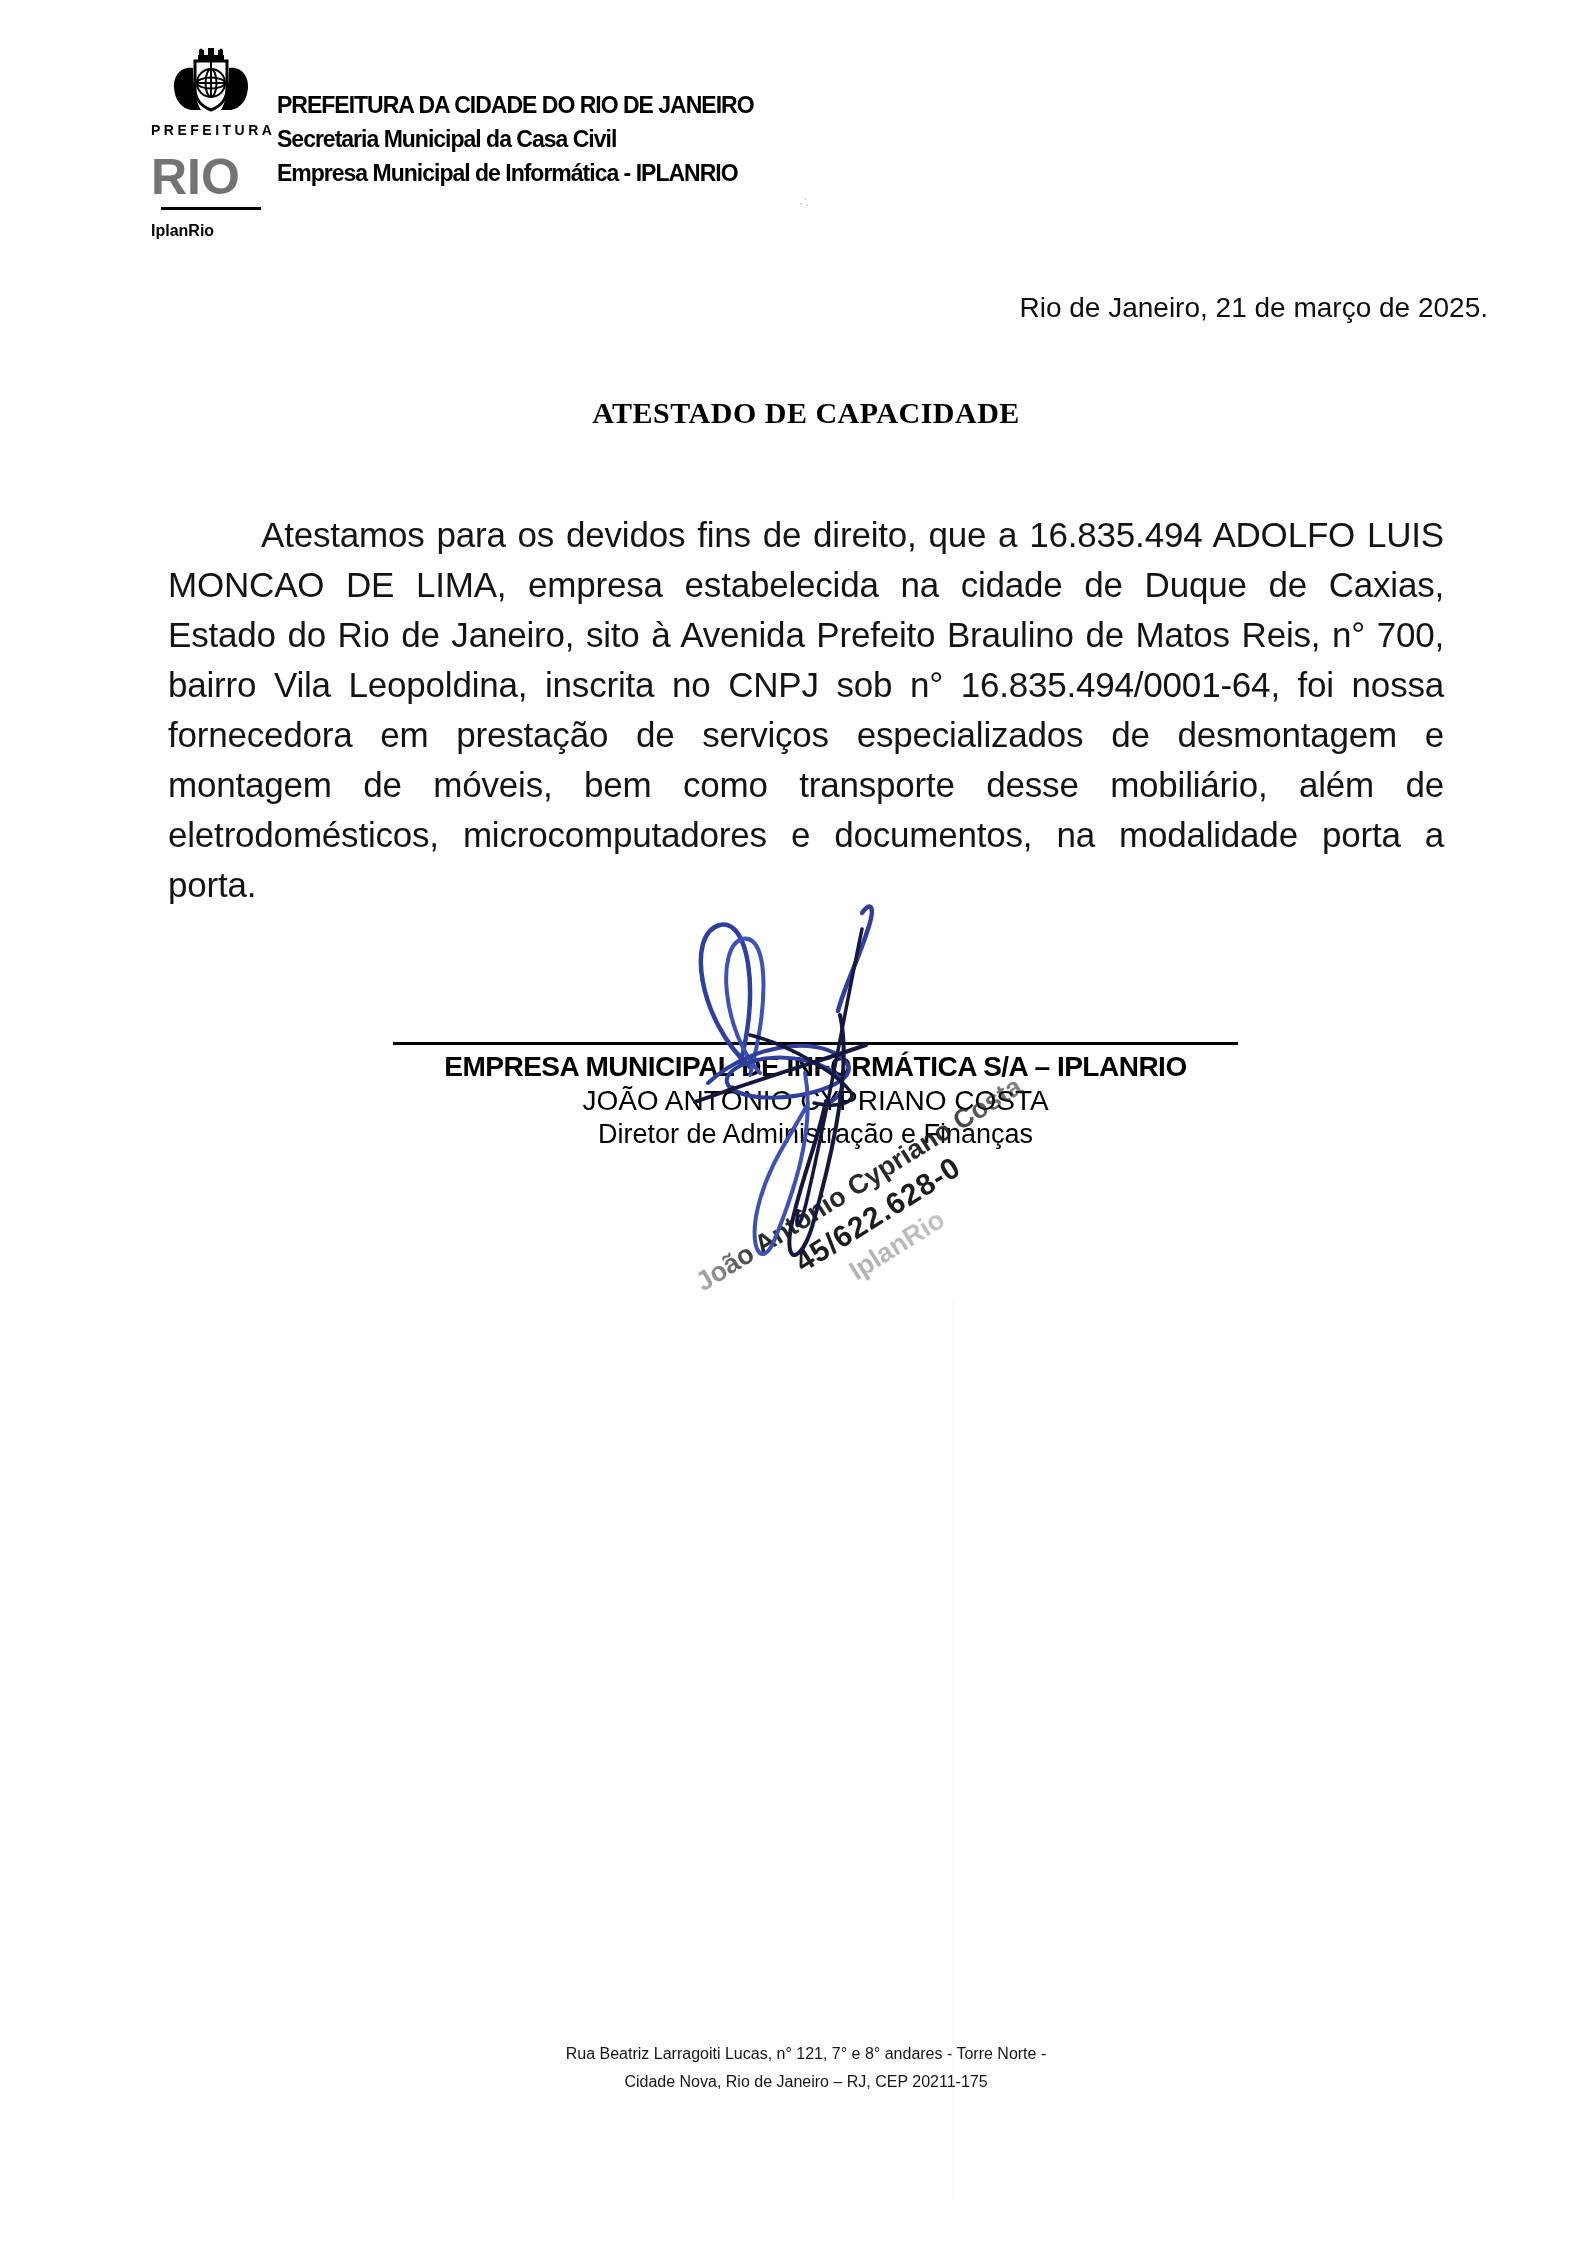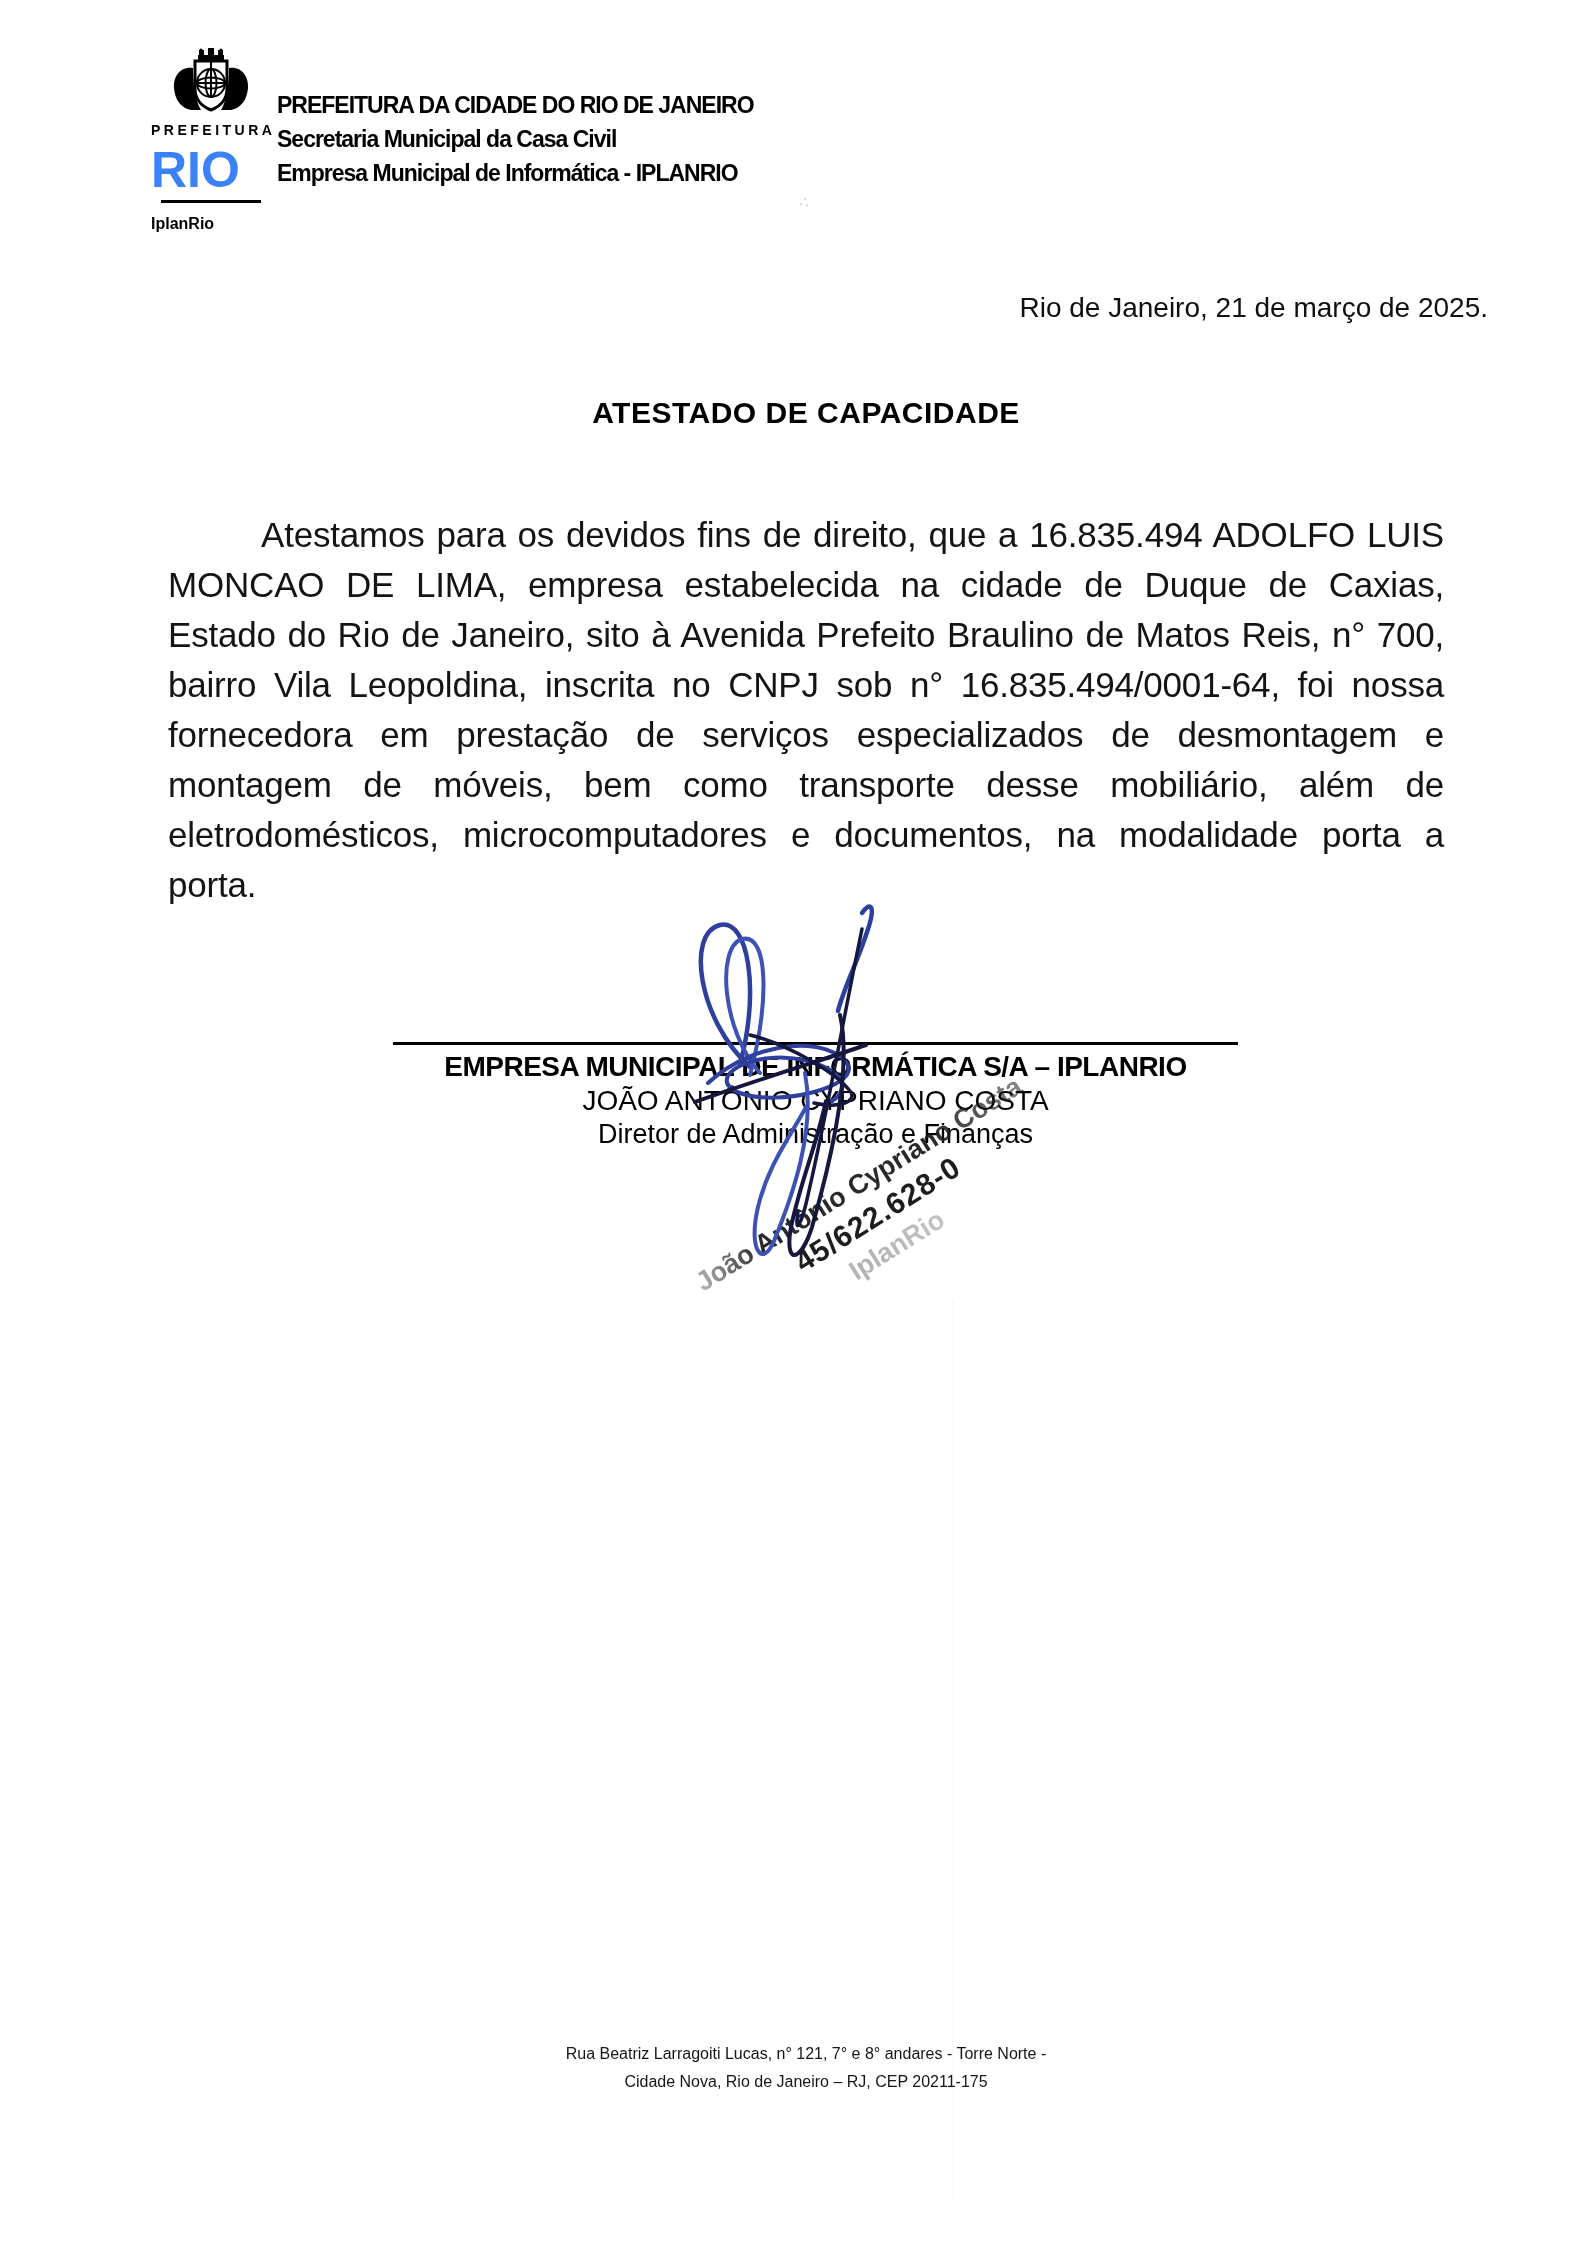--- a/index.html
+++ b/index.html
@@ -9,31 +9,31 @@
     background:#ffffff;
     font-family:"Liberation Sans", sans-serif;
     color:#111;
     overflow:hidden;
     margin:0 auto;
   }
   
   .logo{position:absolute;left:151px;top:48px;width:120px;text-align:left;}
   .crest{display:block;margin:0 auto;}
   .logo-prefeitura{font-size:14px;font-weight:bold;letter-spacing:3.5px;margin-top:4px;color:#000;}
-  .logo-rio{font-size:50px;font-weight:800;letter-spacing:0px;line-height:48px;color:#3b82f6;margin-top:8px;}
+  .logo-rio{font-size:50px;font-weight:800;letter-spacing:0px;line-height:48px;color:#737373;margin-top:15px;}
   .logo-rule{width:100px;height:3px;background:#000;margin:6px auto 0 auto;}
   .logo-iplanrio{font-size:16px;font-weight:bold;margin-top:12px;color:#000;}
   
   .org{position:absolute;left:277px;top:88px;}
   .org div{font-weight:bold;color:#000;font-size:23px;line-height:34px;letter-spacing:-1px;}
   .artifact{position:absolute;left:800px;top:193px;color:#c9c9c9;font-size:15px;transform:rotate(12deg);}
   
   .dateline{position:absolute;top:292px;right:100px;font-size:28px;color:#101010;}
   .doc-title{position:absolute;left:156px;top:396px;width:1300px;text-align:center;
-             font-size:30px;font-weight:bold;letter-spacing:0.5px;color:#000;}
+             font-size:30px;font-weight:bold;letter-spacing:0.5px;color:#000;font-family:Liberation Serif, serif;}
   
   .body-text{position:absolute;left:156px;top:498px;width:1300px;}
   .body-text p{
     margin:12px;font-size:35px;line-height:50px;color:#141414;
     text-align:justify;text-indent:93px;letter-spacing:-0.2px;word-spacing:2px;
   }
   
   .sig-rule{position:absolute;left:393px;top:1042px;width:845px;height:3px;background:#000;}
   .sig-block{position:absolute;left:363px;top:1050px;width:905px;text-align:center;color:#000;}
   .sig-company{font-size:28px;font-weight:bold;line-height:34px;letter-spacing:-0.5px;}

